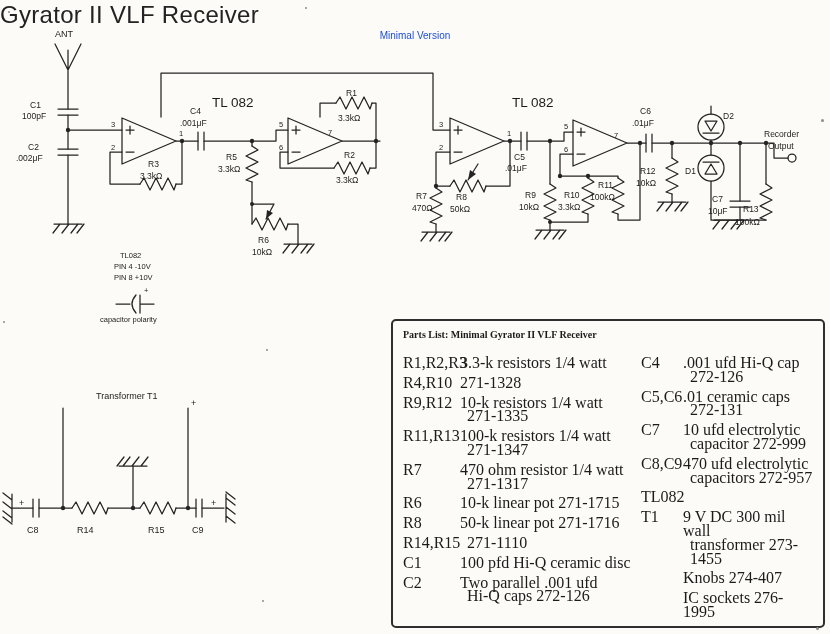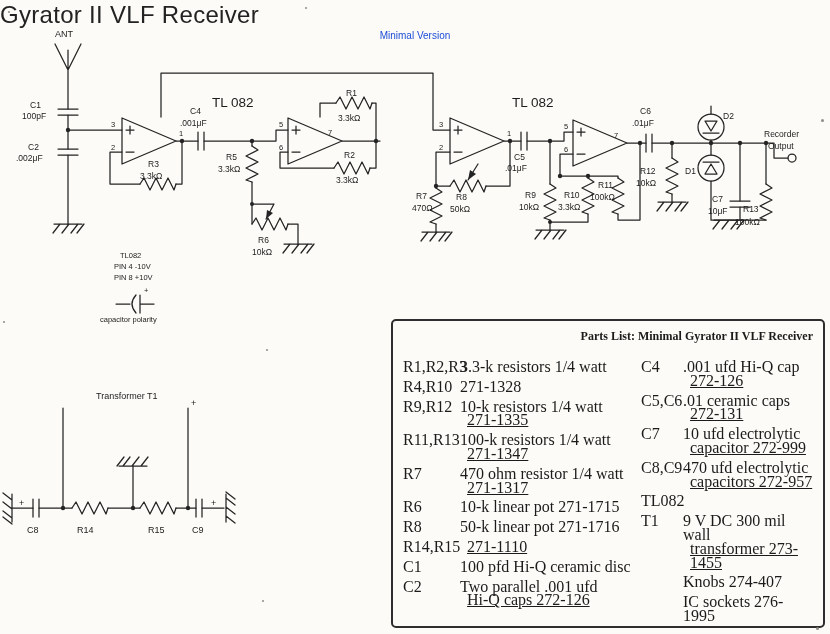--- a/index.html
+++ b/index.html
@@ -7,29 +7,29 @@
         font-family:"Liberation Sans",sans-serif;color:#1b1b1b;}
   .title{position:absolute;top:1px;left:0;width:100%;
          font-size:24px;color:#222;letter-spacing:.3px;}
   .subtitle{position:absolute;top:30px;left:0;width:100%;text-align:center;font-size:10px;color:#1d4ed8;}
   svg.schem{position:absolute;left:0;top:0;}
   svg text{font-family:"Liberation Sans",sans-serif;fill:#1c1c1c;}
   .lbl{font-size:8.5px;} .pin{font-size:7.5px;} .ic{font-size:13.5px;} .sm{font-size:7.5px;} .md{font-size:9px;}
   .parts{position:absolute;left:391px;top:319px;width:434px;height:309px;box-sizing:border-box;
          border:2px solid #2e2e2e;border-radius:5px;padding:6px 10px;
          font-family:"Liberation Serif",serif;background:transparent;}
-  .parts-title{text-align:right;font-weight:bold;font-size:12px;margin:2px 0 10px 0;}
+  .parts-title{text-align:left;font-weight:bold;font-size:10px;margin:2px 0 10px 0;}
   .cols{display:flex;}
   .col-l{width:238px;flex:none;}
   .col-r{flex:1;}
   .entry{display:flex;margin-bottom:2px;font-size:16px;line-height:13.8px;margin-top:6px;}
   .ref{width:57px;flex:none;}
   .col-r .ref{width:42px;}
   .desc{flex:1;}
-  .l2{padding-left:7px;text-decoration:underline;}
+  .l2{padding-left:7px;}
   .speck{position:absolute;background:#8d8d86;border-radius:50%;}
 </style>
 </head>
 <body>
 
 <div class="page">
 
   <div class="title">Gyrator II VLF Receiver</div>
   <div class="subtitle">Minimal Version</div>
 

